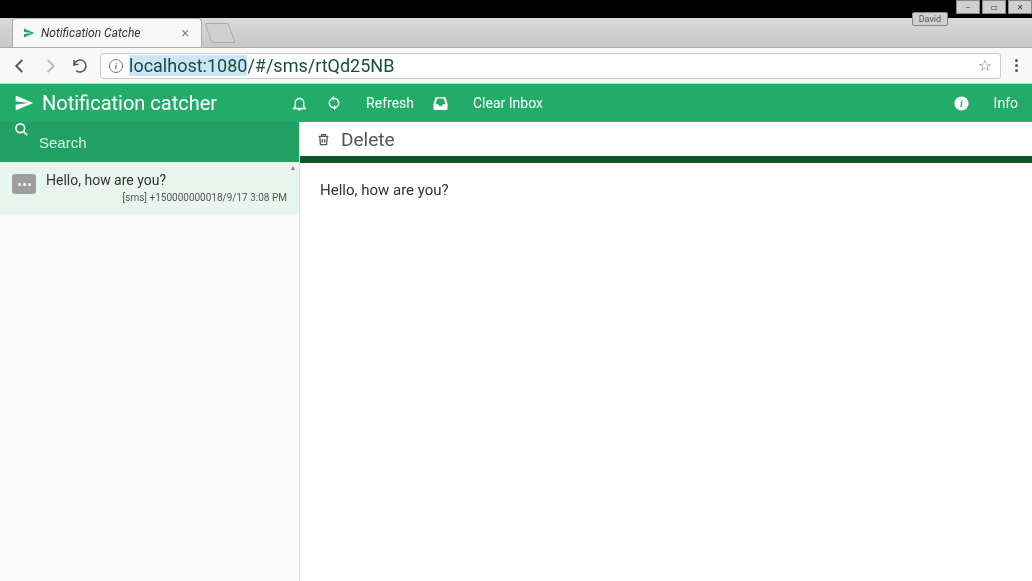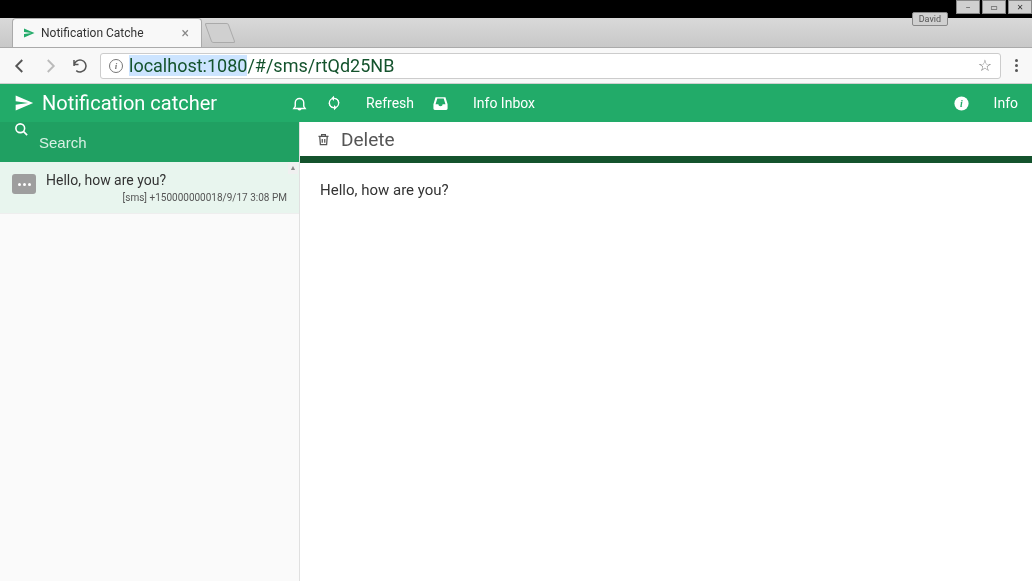--- a/index.html
+++ b/index.html
@@ -5,21 +5,21 @@
     * { margin: 0; padding: 0; box-sizing: border-box; }
     body { font-family: -apple-system, BlinkMacSystemFont, "Segoe UI", Roboto, Arial, sans-serif; background: #000; }
     
     .os-top { height: 18px; background: #000; position: relative; }
     .os-btns { position: absolute; right: 0; top: 0; display: flex; gap: 2px; }
     .os-btn { width: 24px; height: 14px; background: #d0d0d0; border: 1px solid #888; font-size: 8px; display:flex; align-items:center; justify-content:center; color:#333; }
     .os-user { position: absolute; right: 84px; top: 12px; height:14px; padding:0 6px; background:#d0d0d0; border:1px solid #888; font-size:9px; color:#555; display:flex; align-items:center; border-radius:2px; }
     
     .tab-strip { height: 30px; background: linear-gradient(#d9d9d9, #c8c8c8); display: flex; align-items: flex-end; padding-left: 12px; border-bottom: 1px solid #aaa; }
     .tab { background: #f8f8f8; height: 29px; border-radius: 4px 4px 0 0; padding: 0 10px; display: flex; align-items: center; gap: 6px; font-size: 12px; color: #333; min-width: 190px; border: 1px solid #aaa; border-bottom: none; position: relative; }
-    .tab-title { flex: 1; white-space: nowrap; overflow: hidden; text-overflow: ellipsis; }
+    .tab-title { flex: 1; white-space: nowrap; overflow: hidden; text-overflow: ellipsis; font-style: italic; }
     .tab-close { font-size: 14px; color: #888; cursor: pointer; padding: 0 2px; }
     .new-tab { width: 24px; height: 20px; background: #d0d0d0; border: 1px solid #aaa; margin-left: 6px; margin-bottom: 4px; border-radius: 2px; transform: skewX(20deg); }
     
     .addr-bar { height: 36px; background: #f8f8f8; border-bottom: 1px solid #d0d0d0; display: flex; align-items: center; padding: 0 10px; gap: 10px; }
     .nav-btn { width: 20px; height: 20px; display: flex; align-items: center; justify-content: center; color: #555; cursor: pointer; }
     .nav-btn.disabled { color: #bbb; cursor: default; }
     .url-box { flex: 1; height: 26px; border: 1px solid #ccc; border-radius: 3px; display: flex; align-items: center; padding: 0 8px; gap: 6px; background: #fff; }
     .url-info { width: 14px; height: 14px; border: 1.5px solid #777; border-radius: 50%; font-size: 9px; display:flex; align-items:center; justify-content:center; color:#777; font-weight:bold; font-style: italic; font-family: serif; }
     .url-text { flex: 1; font-size: 18px; color: #14532d; }
     .url-text .host { background: #cce4ff; }
@@ -138,21 +138,21 @@
           </svg>
       </span>
       <span>Refresh</span>
     </div>
     <div class="hbtn">
       <span>
         <svg width="17" height="17" viewBox="0 0 24 24">
             <path fill="#fff" d="M19 3H5L2 13v6a2 2 0 002 2h16a2 2 0 002-2v-6L19 3zm0 10h-4a3 3 0 01-6 0H5l2.5-8h9L19 13z"></path>
           </svg>
       </span>
-      <span>Info Inbox</span>
+      <span>Clear Inbox</span>
     </div>
     <div class="spacer"></div>
     <div class="hbtn">
       <span>
         <svg width="17" height="17" viewBox="0 0 24 24">
             <circle cx="12" cy="12" r="10" fill="#fff"></circle>
             <text x="12" y="17" text-anchor="middle" fill="#22ab69" font-size="14" font-weight="bold" font-family="serif" font-style="italic">i</text>
           </svg>
       </span>
       <span>Info</span>

